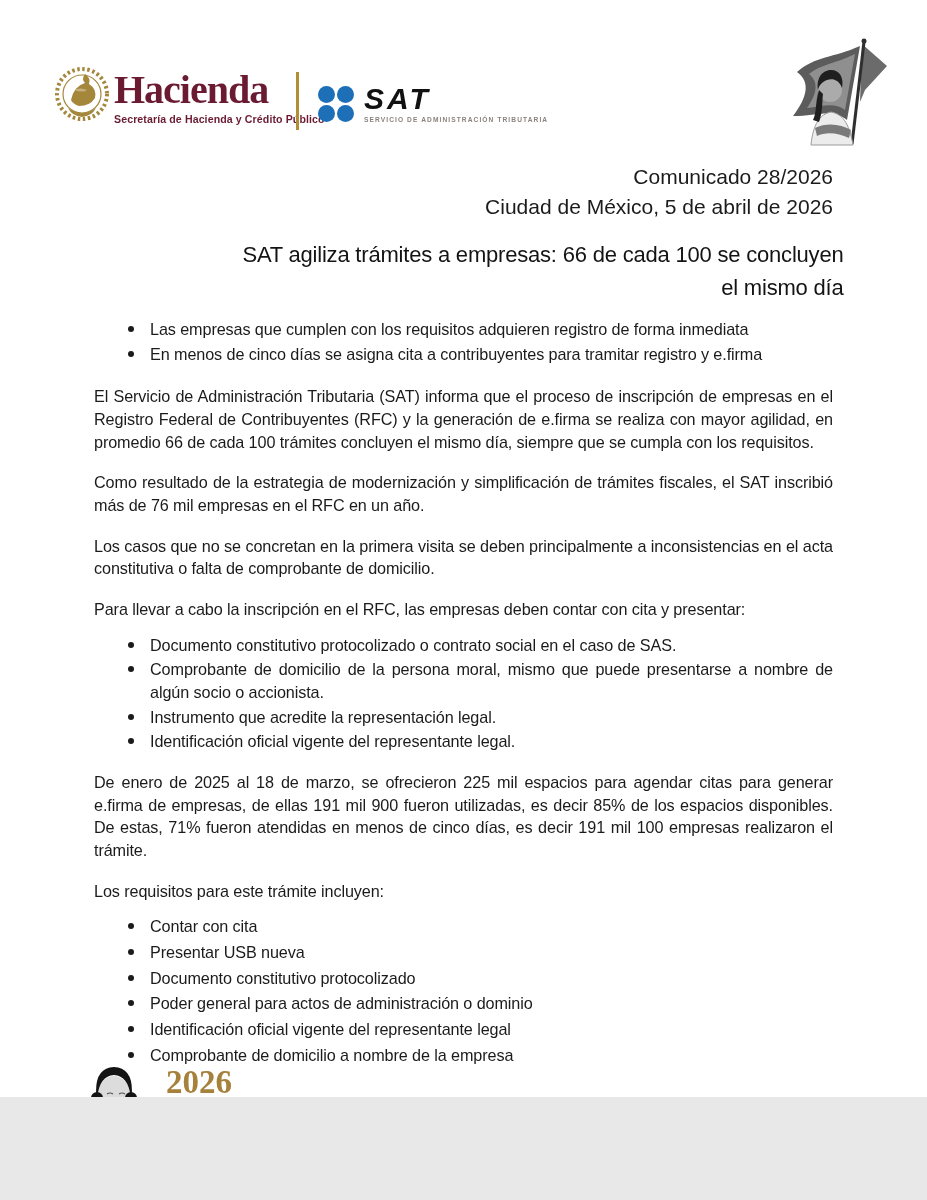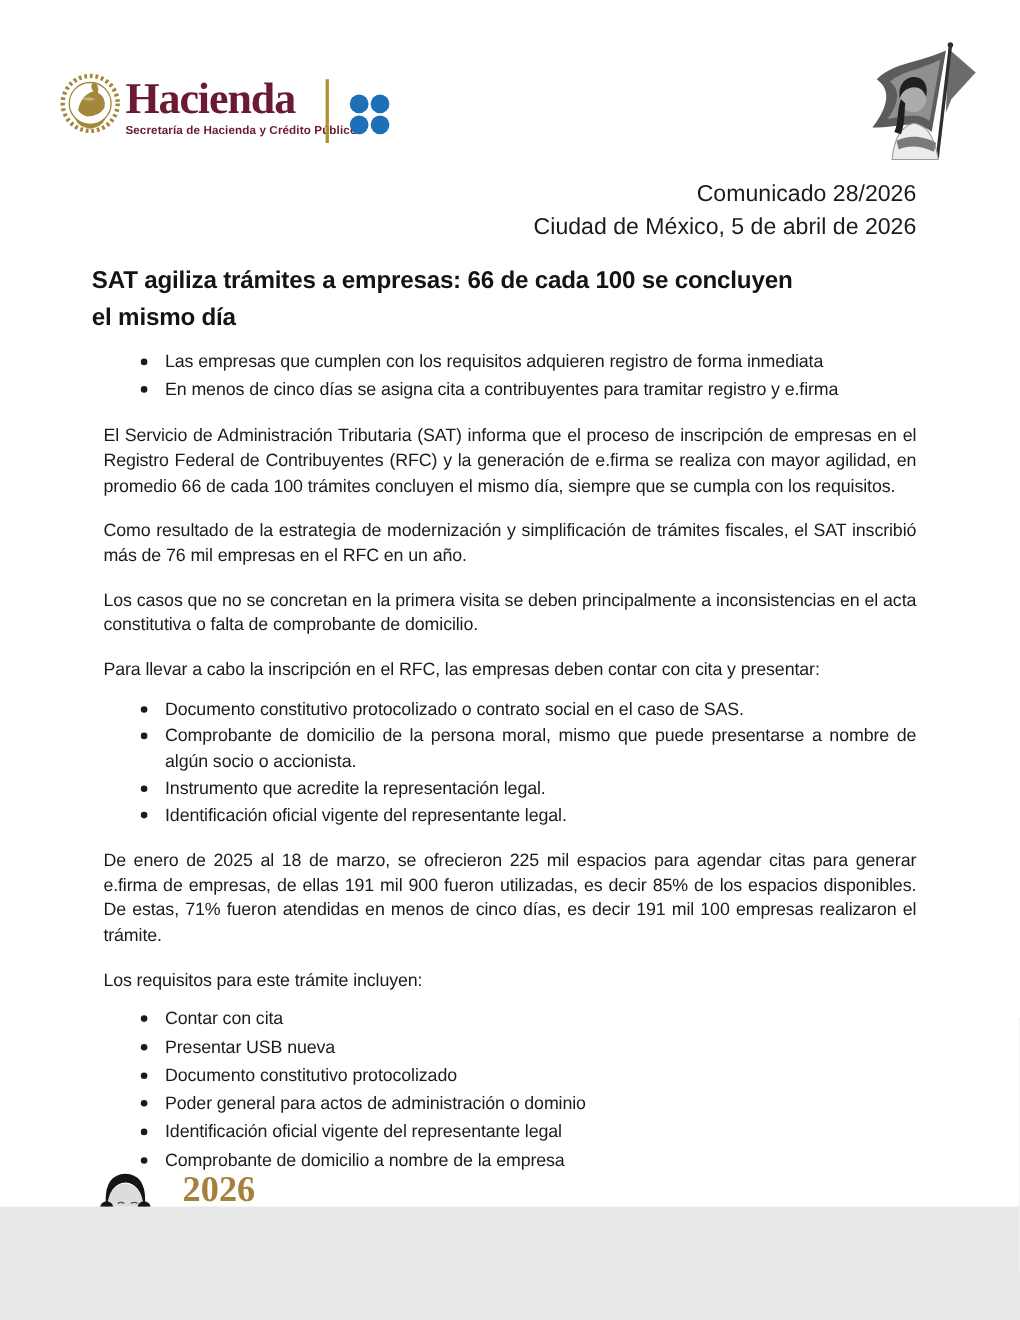--- a/index.html
+++ b/index.html
@@ -40,22 +40,22 @@
   }
   .sat-subtitle{
     margin-top:2px;font-size:6.6px;font-weight:bold;color:#8a837c;
     letter-spacing:1.1px;white-space:nowrap;
   }
   .flag-illustration{position:absolute;right:34px;top:32px;}
   
   .meta{padding:10px 94px 0;text-align:right;font-size:21px;line-height:1.45;color:#1b1b1b;}
   
   .doc-title{
-    margin:15px auto 14px;width:760px;text-align:left;
-    font-size:22px;font-weight:bold;line-height:1.5;color:#141414;
+    margin:15px auto 14px;width:760px;text-align:right;
+    font-size:22px;font-weight:normal;line-height:1.5;color:#141414;
     letter-spacing:-0.2px;
   }
   .doc-title span{display:block;}
   
   .content{padding:0 94px;font-size:16.2px;line-height:1.4;letter-spacing:-0.1px;}
   .content p{margin:0 0 18px;text-align:justify;}
   .content p.lead{margin-bottom:13px;}
   ul.bullets{list-style:none;margin:0 0 18px;padding:0 0 0 32px;}
   ul.bullets li{position:relative;padding-left:24px;margin:2px 0;text-align:justify;}
   ul.bullets li::before{
@@ -101,20 +101,24 @@
     </div>
 
     <div class="gold-divider"></div>
 
     <div class="sat-block">
       <div class="sat-dots">
         <span class="d1"></span>
           <span class="d2"></span>
           <span class="d3"></span>
           <span class="d4"></span>
+      </div>
+      <div class="sat-text">
+        <div class="sat-wordmark">SAT</div>
+        <div class="sat-subtitle">SERVICIO DE ADMINISTRACIÓN TRIBUTARIA</div>
       </div>
     </div>
 
     <div class="flag-illustration">
       <svg width="126" height="114" viewBox="0 0 126 114">
 
         <path d="M93 14 C66 26 48 24 30 40 C44 50 40 66 26 84 C50 84 66 76 80 88 L93 14 Z" fill="#5c5c5c"></path>
         <path d="M88 22 C68 32 54 32 42 42 C52 50 50 62 40 76 C56 74 68 70 78 78 L88 22 Z" fill="#8f8f8f"></path>
 
         <path d="M95 12 L120 34 L98 58 L93 70 L95 12 Z" fill="#6b6b6b"></path>

